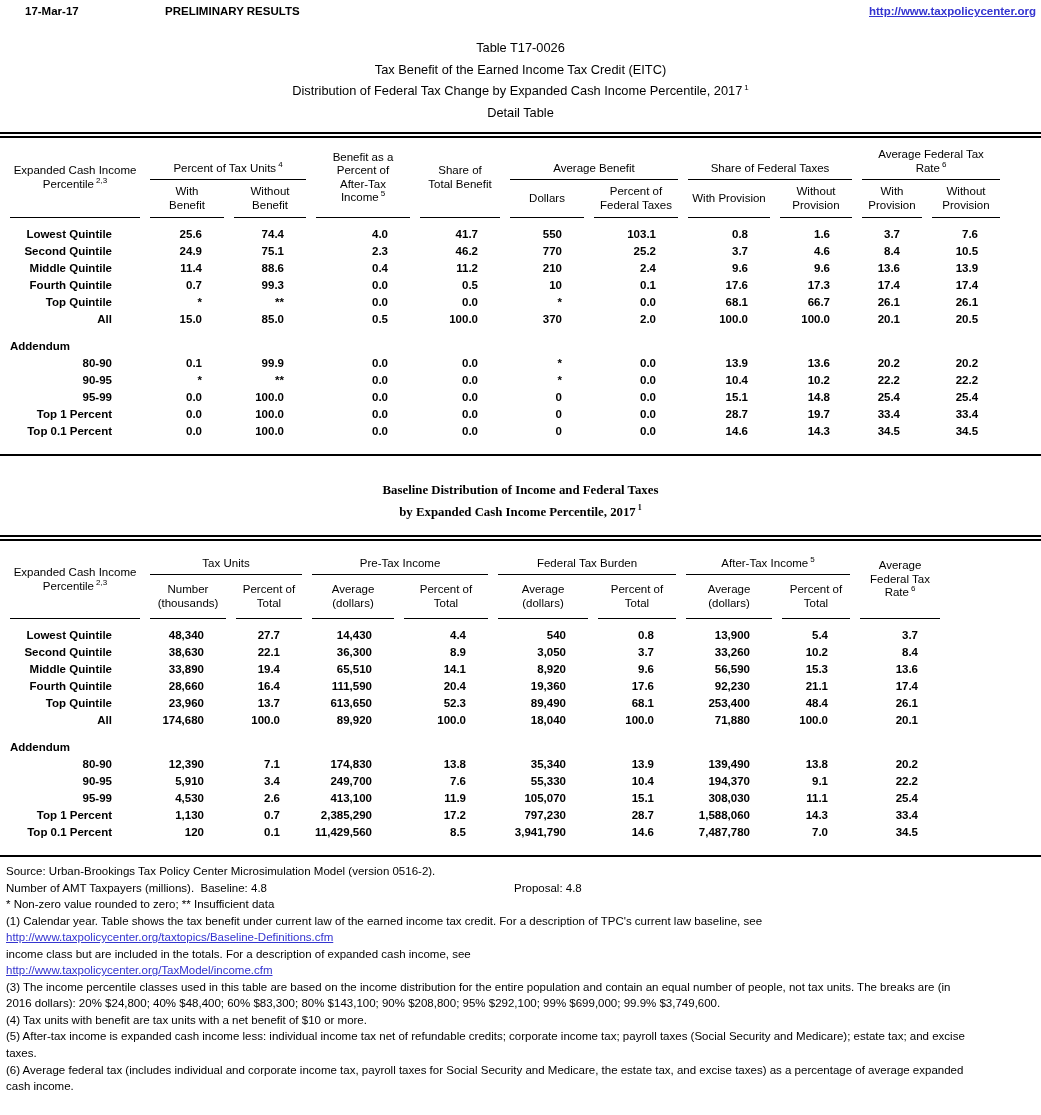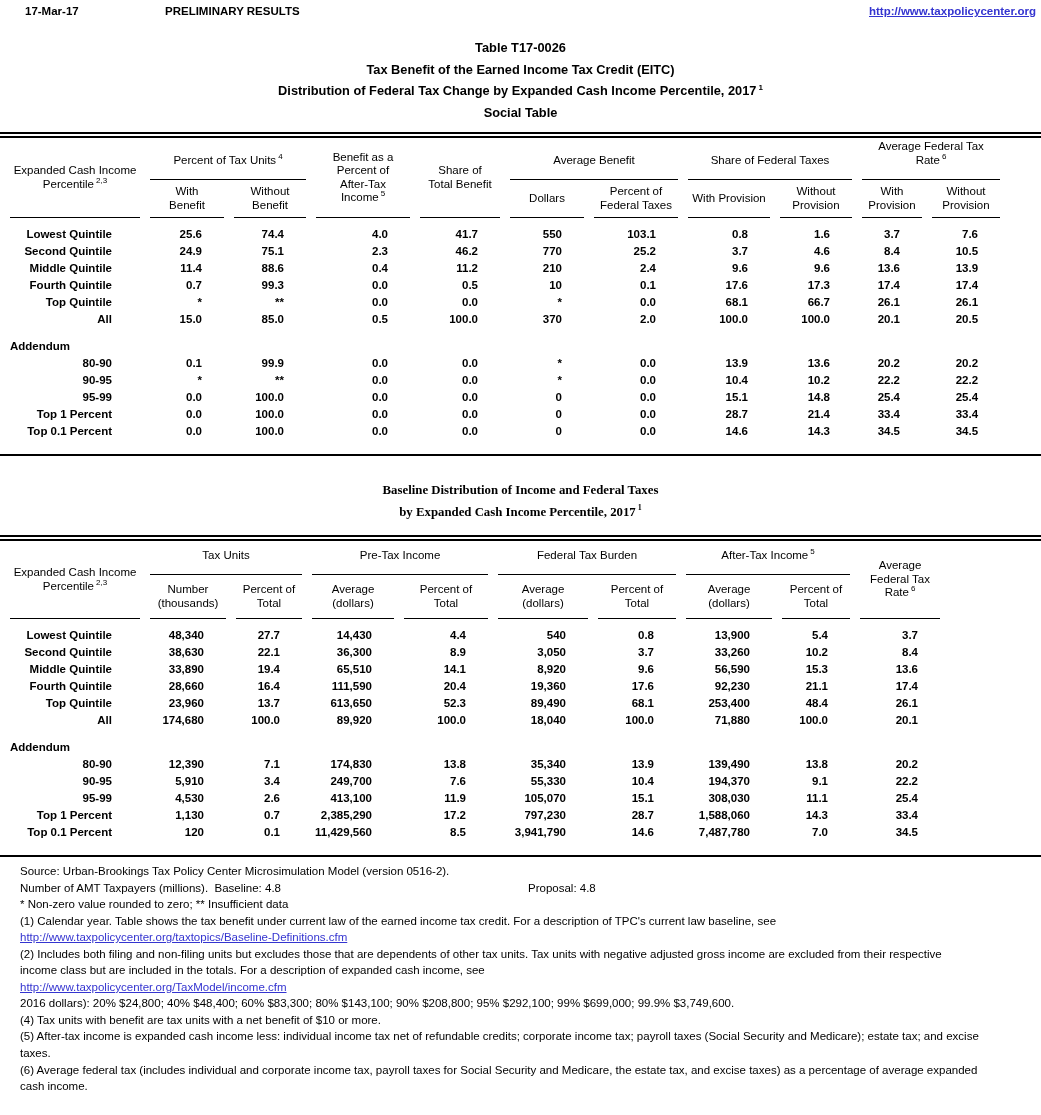--- a/index.html
+++ b/index.html
@@ -2,62 +2,62 @@
 <html style="--link: #3434d0;"><head>
 <meta charset="utf-8">
 <style>
   :root{ --link:#3434d0; }
   html,body{margin:0;padding:0;background:#fff;color:#000;}
   body{width:1041px;height:1115px;overflow:hidden;font-family:"Liberation Sans",sans-serif;}
   .topbar{display:flex;align-items:flex-start;padding:4px 5px 0 5px;font-weight:bold;font-size:11.5px;line-height:14px;margin-left:20px;}
   .topbar .date{width:140px;}
   .topbar .sitelink{margin-left:auto;}
   .link{color:var(--link);text-decoration:underline;cursor:pointer;}
-  .title{ text-align:center;font-weight:bold;font-size:12.8px;line-height:21.5px;margin-top:19px;}
+  .title{ text-align:center;font-weight:normal;font-size:12.8px;line-height:21.5px;margin-top:19px;}
   .t2title{text-align:center;font-weight:bold;font-size:12.8px;line-height:21.5px;margin-top:24px;font-family:Liberation Serif, serif;}
   sup{font-size:8px;line-height:0;margin-left:2px;}
   .rule-double{height:2px;border-top:2px solid #000;border-bottom:2px solid #000;}
   .rd1{margin-top:9px;}
   .rd2{margin-top:12px;}
   .rule-single{border-top:2px solid #000;}
   .rs1,.rs2{margin-top:14px;}
   table{border-collapse:separate;border-spacing:10px 0;table-layout:fixed;font-size:11.5px;font-weight:bold;margin:0;}
   .t1{width:1010px;}
   .t2{width:950px;}
   th,td{padding:0;}
   thead th{text-align:center;vertical-align:middle;font-size:11.5px;line-height:13.5px;font-weight:normal;}
-  th.group{vertical-align:bottom;padding-bottom:12px;}
+  th.group{vertical-align:bottom;padding-bottom:4px;}
   .uline{border-bottom:1.5px solid #000;}
   .t1 thead tr.hr1{height:42px;}
   .t1 thead tr.hr2{height:38px;}
   .t2 thead tr.hr1{height:34px;}
   .t2 thead tr.hr2{height:44px;}
   tbody tr{height:17px;}
   tbody td{line-height:17px;font-size:11.5px;}
   td.rowlabel{text-align:right;padding-right:28px;white-space:nowrap;}
   td.num{text-align:right;padding-right:22px;white-space:nowrap;}
   td.addendum{text-align:left;font-weight:bold;}
-  .footer{padding:0 20px;margin-top:6px;font-size:11.5px;line-height:16.55px;font-weight:normal;}
+  .footer{padding:0 6px;margin-top:6px;font-size:11.5px;line-height:16.55px;font-weight:normal;}
   .footer p{margin:0;white-space:nowrap;}
   .footer .amt-left{display:inline-block;width:508px;}
 </style>
 </head>
 <body>
 
 <div class="topbar">
   <span class="date">17-Mar-17</span>
   <span class="status">PRELIMINARY RESULTS</span>
   <a class="link sitelink">http://www.taxpolicycenter.org</a>
 </div>
 
 <div class="title">
   <div>Table T17-0026</div>
   <div>Tax Benefit of the Earned Income Tax Credit (EITC)</div>
   <div><span>Distribution of Federal Tax Change by Expanded Cash Income Percentile, 2017</span><sup>1</sup></div>
-  <div>Social Table</div>
+  <div>Detail Table</div>
 </div>
 
 <div class="rule-double rd1"></div>
 
 <table class="t1">
   <colgroup>
     <col style="width:130px">
       <col style="width:74px">
       <col style="width:72px">
       <col style="width:94px">
@@ -252,21 +252,21 @@
       </tr>
       <tr>
         <td class="rowlabel">Top 1 Percent</td>
         <td class="num">0.0</td>
         <td class="num">100.0</td>
         <td class="num">0.0</td>
         <td class="num">0.0</td>
         <td class="num">0</td>
         <td class="num">0.0</td>
         <td class="num">28.7</td>
-        <td class="num">21.4</td>
+        <td class="num">19.7</td>
         <td class="num">33.4</td>
         <td class="num">33.4</td>
       </tr>
       <tr>
         <td class="rowlabel">Top 0.1 Percent</td>
         <td class="num">0.0</td>
         <td class="num">100.0</td>
         <td class="num">0.0</td>
         <td class="num">0.0</td>
         <td class="num">0</td>
@@ -498,22 +498,22 @@
 </table>
 
 <div class="rule-single rs2"></div>
 
 <div class="footer" id="footnotes">
     <p>Source: Urban-Brookings Tax Policy Center Microsimulation Model (version 0516-2).</p>
     <p><span class="amt-left">Number of AMT Taxpayers (millions).&nbsp; Baseline: 4.8</span><span>Proposal: 4.8</span></p>
     <p>* Non-zero value rounded to zero; ** Insufficient data</p>
     <p>(1) Calendar year. Table shows the tax benefit under current law of the earned income tax credit. For a description of TPC's current law baseline, see</p>
     <p><a class="link">http://www.taxpolicycenter.org/taxtopics/Baseline-Definitions.cfm</a></p>
-    <p>(2) Includes both filing and non-filing units but excludes those that are dependents of other tax units. Tax units with negative adjusted gross income are excluded from their respective</p>
     <p>income class but are included in the totals. For a description of expanded cash income, see</p>
     <p><a class="link">http://www.taxpolicycenter.org/TaxModel/income.cfm</a></p>
+    <p>(3) The income percentile classes used in this table are based on the income distribution for the entire population and contain an equal number of people, not tax units. The breaks are (in</p>
     <p>2016 dollars): 20% $24,800; 40% $48,400; 60% $83,300; 80% $143,100; 90% $208,800; 95% $292,100; 99% $699,000; 99.9% $3,749,600.</p>
     <p>(4) Tax units with benefit are tax units with a net benefit of $10 or more.</p>
     <p>(5) After-tax income is expanded cash income less: individual income tax net of refundable credits; corporate income tax; payroll taxes (Social Security and Medicare); estate tax; and excise</p>
     <p>taxes.</p>
     <p>(6) Average federal tax (includes individual and corporate income tax, payroll taxes for Social Security and Medicare, the estate tax, and excise taxes) as a percentage of average expanded</p>
     <p>cash income.</p>
   </div>
 
 </body></html>

